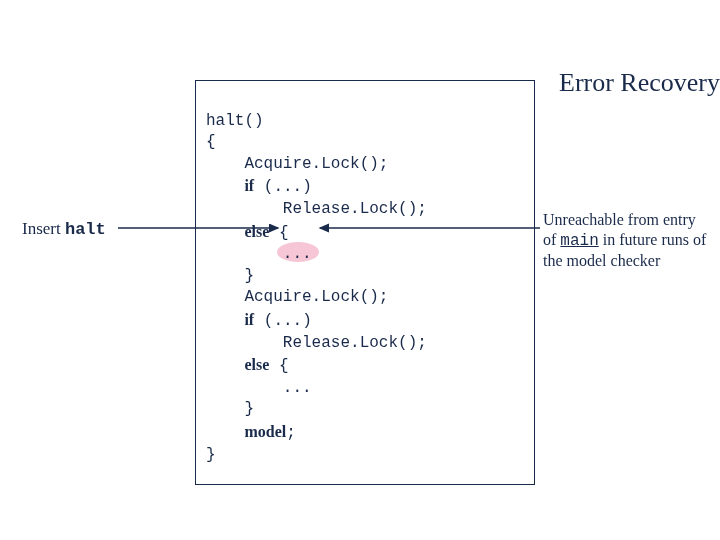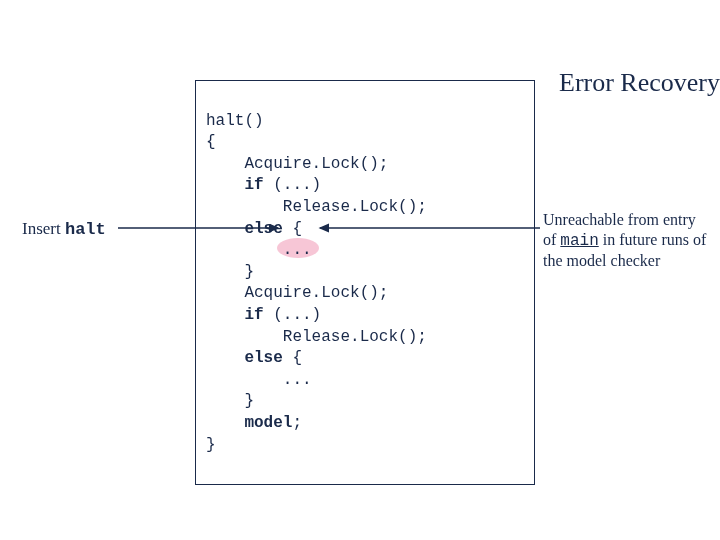--- a/index.html
+++ b/index.html
@@ -51,21 +51,21 @@
     border: 1px solid #1a2a4a;
     padding: 8px 10px;
   }
   .code {
     font-family: "Courier New", Courier, monospace;
     font-size: 16px;
     line-height: 1.35;
     white-space: pre;
     color: #1a2a4a;
   }
-  .code b { font-weight: bold; }
+  .code b { font-weight: bold; font-family: Liberation Serif, serif; }
   .highlight-dot {
     position: relative;
     display: inline-block;
   }
   .highlight-dot::before {
     content: "";
     position: absolute;
     left: -6px;
     top: -2px;
     width: 42px;

